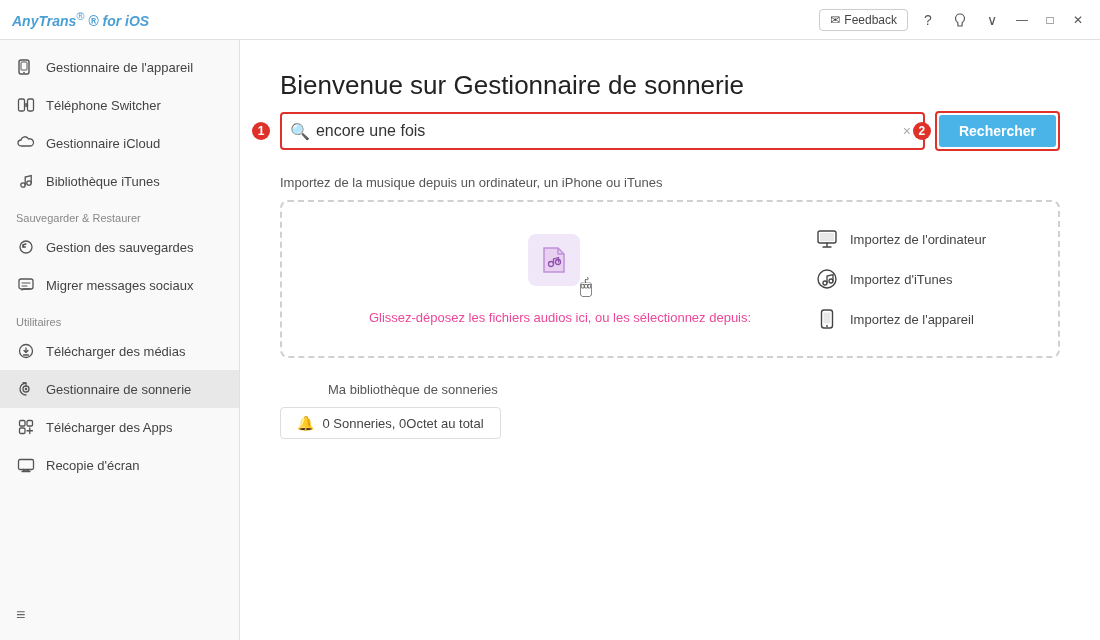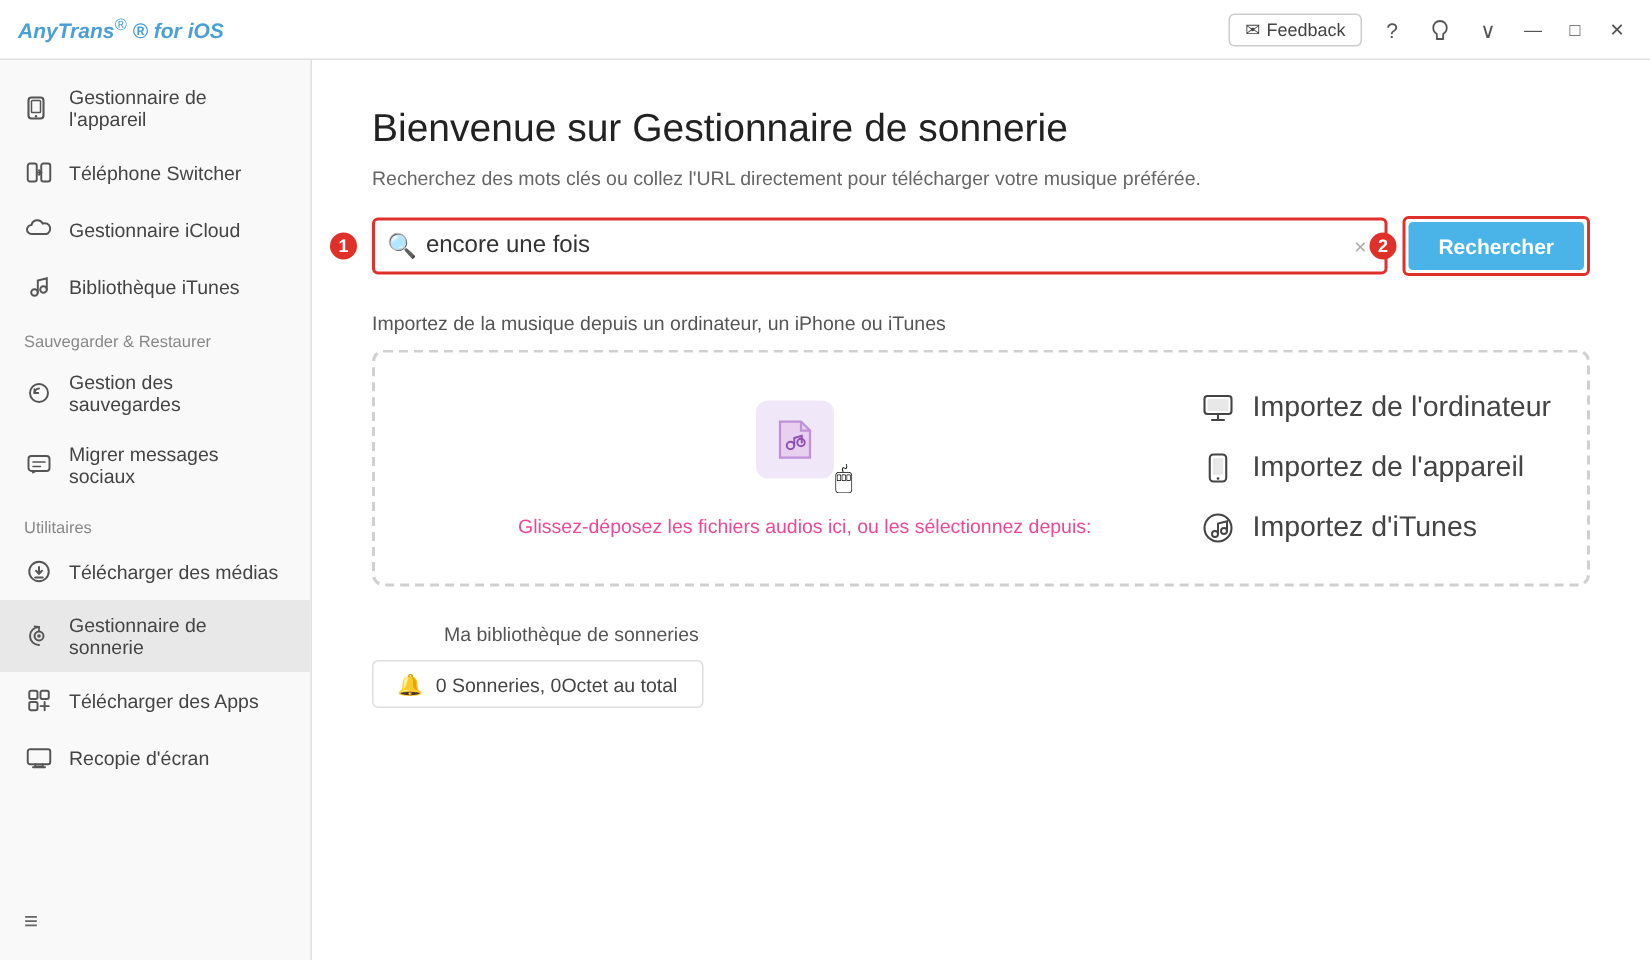--- a/index.html
+++ b/index.html
@@ -80,21 +80,21 @@
 
     
     .main-layout {
       display: flex;
       flex: 1;
       overflow: hidden;
     }
 
     
     .sidebar {
-      width: 208px;
+      width: 240px;
       background: #f9f9f9;
       border-right: 1px solid #e0e0e0;
       display: flex;
       flex-direction: column;
       flex-shrink: 0;
       padding: 8px 0;
     }
     .sidebar-item {
       display: flex;
       align-items: center;
@@ -288,21 +288,21 @@
     .drop-zone-right {
       display: flex;
       flex-direction: column;
       gap: 14px;
       min-width: 220px;
     }
     .import-option {
       display: flex;
       align-items: center;
       gap: 10px;
-      font-size: 19px;
+      font-size: 13px;
       color: #444;
       cursor: pointer;
     }
     .import-icon {
       width: 26px;
       height: 26px;
       display: flex;
       align-items: center;
       justify-content: center;
       color: #555;
@@ -494,21 +494,20 @@
     </div>
 
     <div class="sidebar-bottom">
       <span class="hamburger">≡</span>
     </div>
   </div>
 
   <div class="content">
 
     <h1 class="page-title">Bienvenue sur Gestionnaire de sonnerie</h1>
-    <p class="subtitle">Recherchez des mots clés ou collez l'URL directement pour télécharger votre musique préférée.</p>
 
     <div class="search-row">
       <div class="search-label-badge">1</div>
       <div class="search-box-wrapper">
         <span class="search-icon-inner">🔍</span>
         <input class="search-input" type="text" value="encore une fois" style="">
         <span class="search-clear">×</span>
       </div>
       <div class="search-btn-wrapper">
         <div class="search-btn-badge">2</div>
@@ -543,38 +542,38 @@
               <rect x="2" y="3" width="18" height="12" rx="2" stroke="#444" stroke-width="1.4"></rect>
               <path d="M7 19h8M11 15v4" stroke="#444" stroke-width="1.4" stroke-linecap="round"></path>
               <rect x="4" y="5" width="14" height="8" rx="0.5" fill="#e8e8e8"></rect>
             </svg>
           </span>
           <span>Importez de l'ordinateur</span>
         </div>
         <div class="import-option">
           <span class="import-icon">
             <svg width="22" height="22" viewBox="0 0 22 22" fill="none">
-              <rect x="5.5" y="2" width="11" height="18" rx="2.5" stroke="#444" stroke-width="1.4"></rect>
-              <rect x="7.5" y="4.5" width="7" height="11" rx="0.5" fill="#e8e8e8"></rect>
-              <circle cx="11" cy="18" r="0.9" fill="#444"></circle>
-            </svg>
-          </span>
-          <span>Importez de l'appareil</span>
-        </div>
-        <div class="import-option">
-          <span class="import-icon">
-            <svg width="22" height="22" viewBox="0 0 22 22" fill="none">
               <circle cx="11" cy="11" r="9" stroke="#444" stroke-width="1.4"></circle>
               <circle cx="9" cy="15" r="2" stroke="#444" stroke-width="1.3"></circle>
               <circle cx="15" cy="13" r="2" stroke="#444" stroke-width="1.3"></circle>
               <path d="M11 15V8l6-1.5V13" stroke="#444" stroke-width="1.3" stroke-linecap="round"></path>
             </svg>
           </span>
           <span>Importez d'iTunes</span>
         </div>
+        <div class="import-option">
+          <span class="import-icon">
+            <svg width="22" height="22" viewBox="0 0 22 22" fill="none">
+              <rect x="5.5" y="2" width="11" height="18" rx="2.5" stroke="#444" stroke-width="1.4"></rect>
+              <rect x="7.5" y="4.5" width="7" height="11" rx="0.5" fill="#e8e8e8"></rect>
+              <circle cx="11" cy="18" r="0.9" fill="#444"></circle>
+            </svg>
+          </span>
+          <span>Importez de l'appareil</span>
+        </div>
       </div>
     </div>
 
     <div class="library-section">
       <p class="library-title">Ma bibliothèque de sonneries</p>
       <div class="library-badge">
         <span class="bell-icon">🔔</span>
         <span>0 Sonneries, 0Octet au total</span>
       </div>
     </div>

